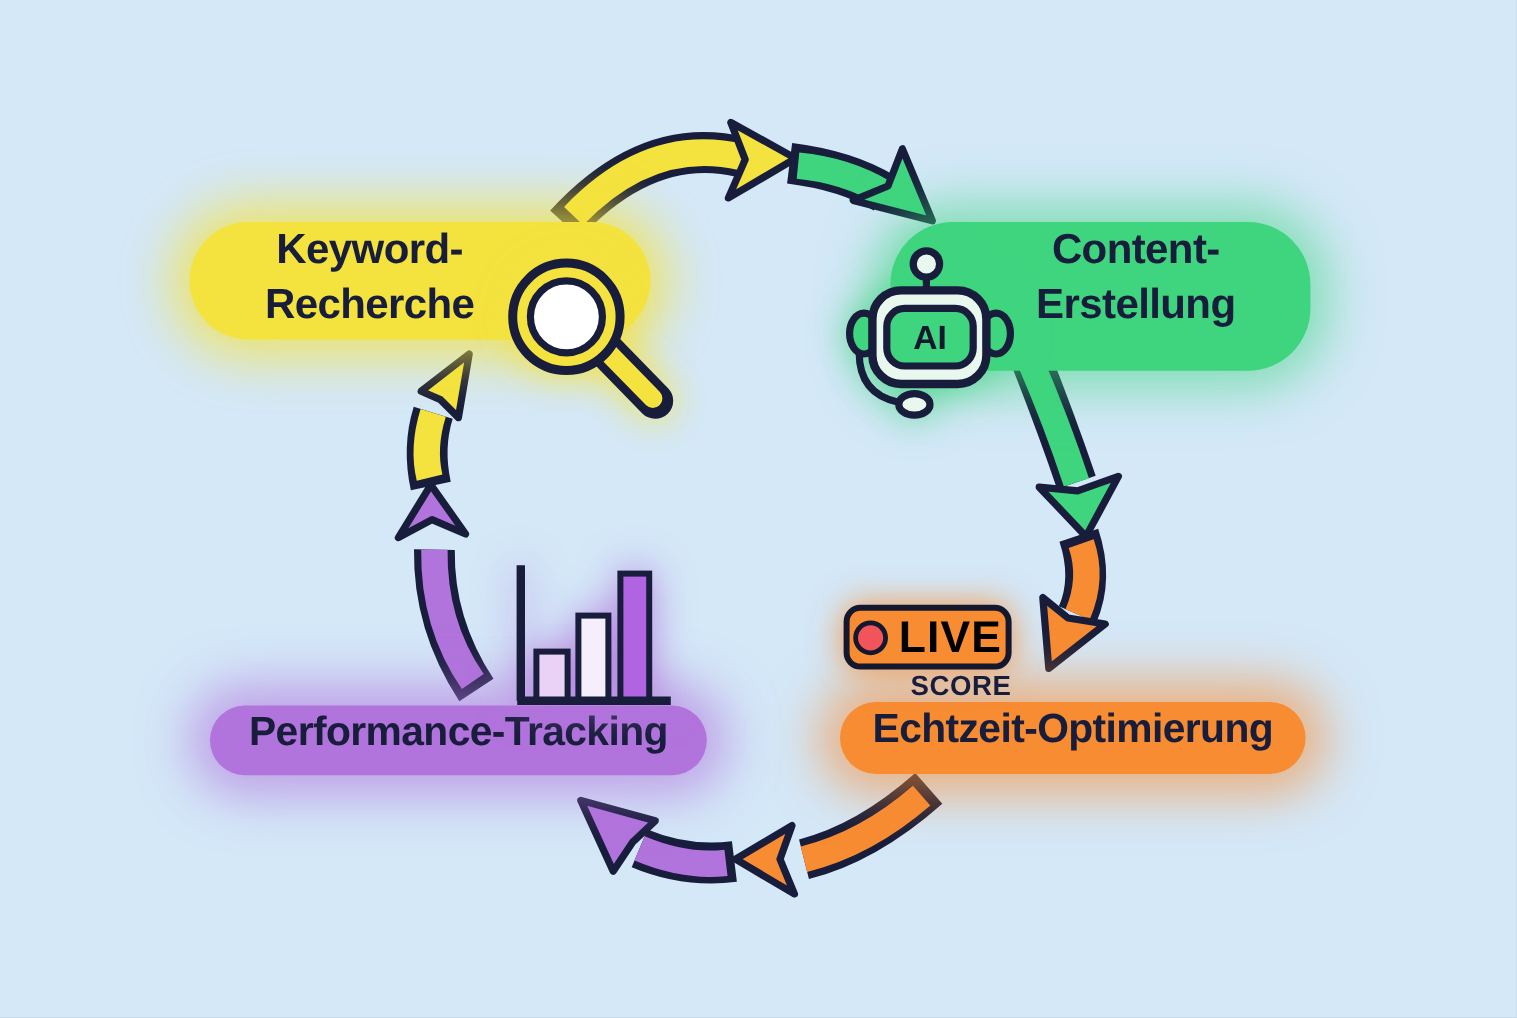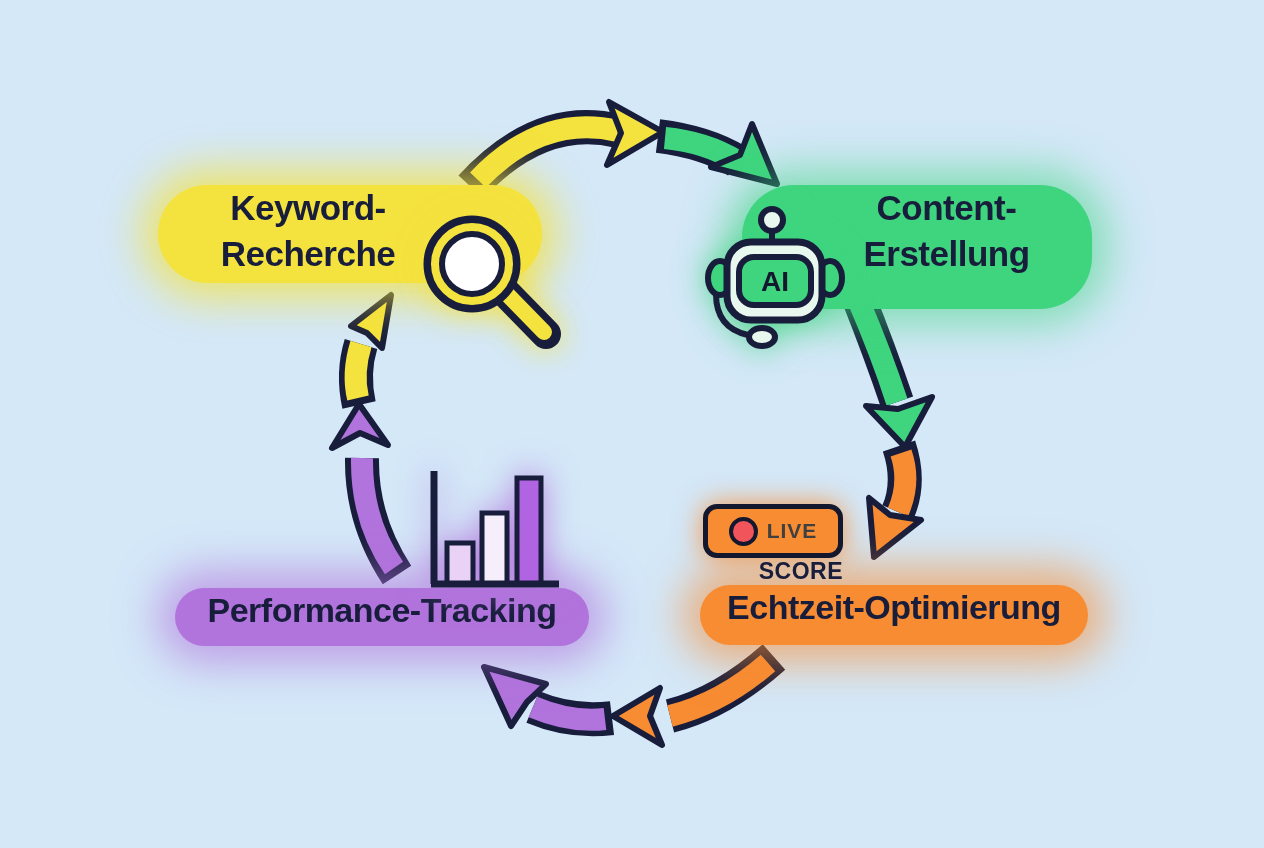--- a/index.html
+++ b/index.html
@@ -54,21 +54,21 @@
   .live-badge{
     position:absolute;left:703px;top:504px;width:140px;height:54px;
     box-sizing:border-box;border:5px solid #14182e;border-radius:14px;
     background:#f78c33;display:flex;align-items:center;justify-content:center;gap:9px;
     filter:drop-shadow(0 0 14px rgba(247,140,51,.9));
   }
   .live-dot{
     width:21px;height:21px;border-radius:50%;
     background:#f2545c;border:4px solid #14182e;box-sizing:content-box;
   }
-  .live-text{font-size:21px;font-weight:800;letter-spacing:1px;color:#404040;}
+  .live-text{font-size:37px;font-weight:800;letter-spacing:1px;color:#000000;}
   .score-label{
     position:absolute;left:703px;top:558px;width:140px;text-align:right;
     font-size:23px;font-weight:bold;letter-spacing:.5px;
   }
 </style>
 </head>
 <body>
 
 <div class="stage">
 

